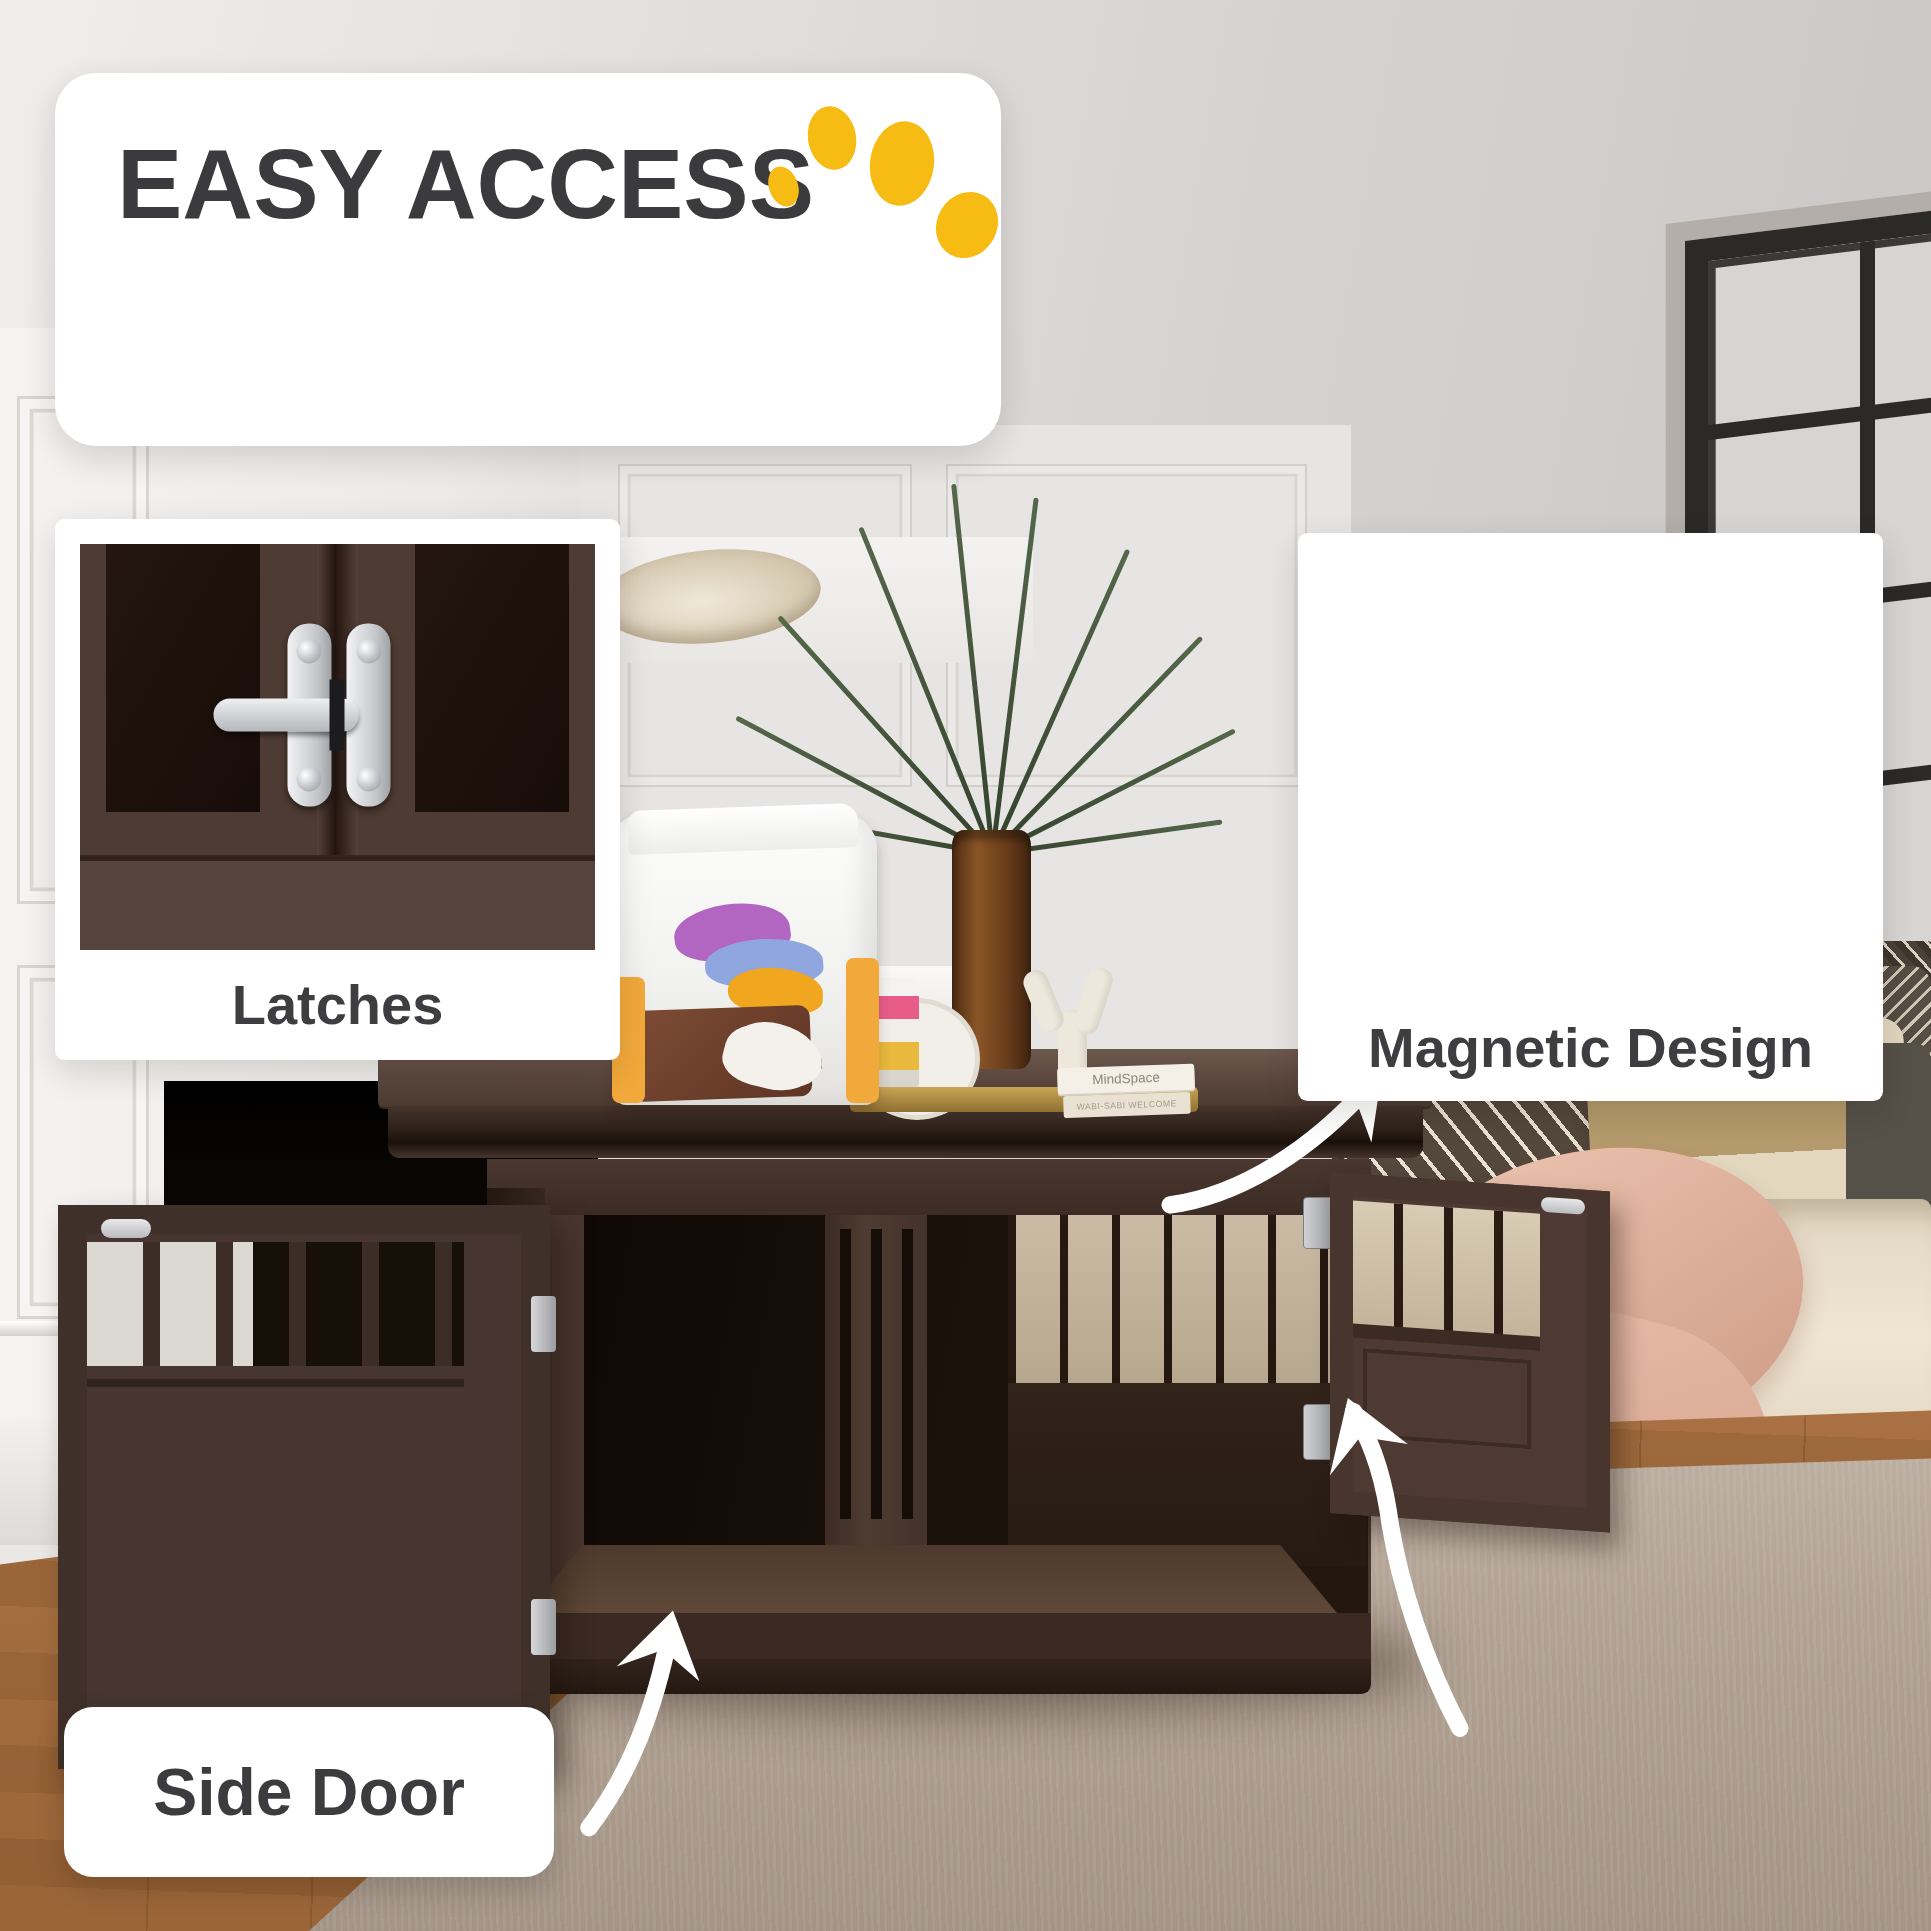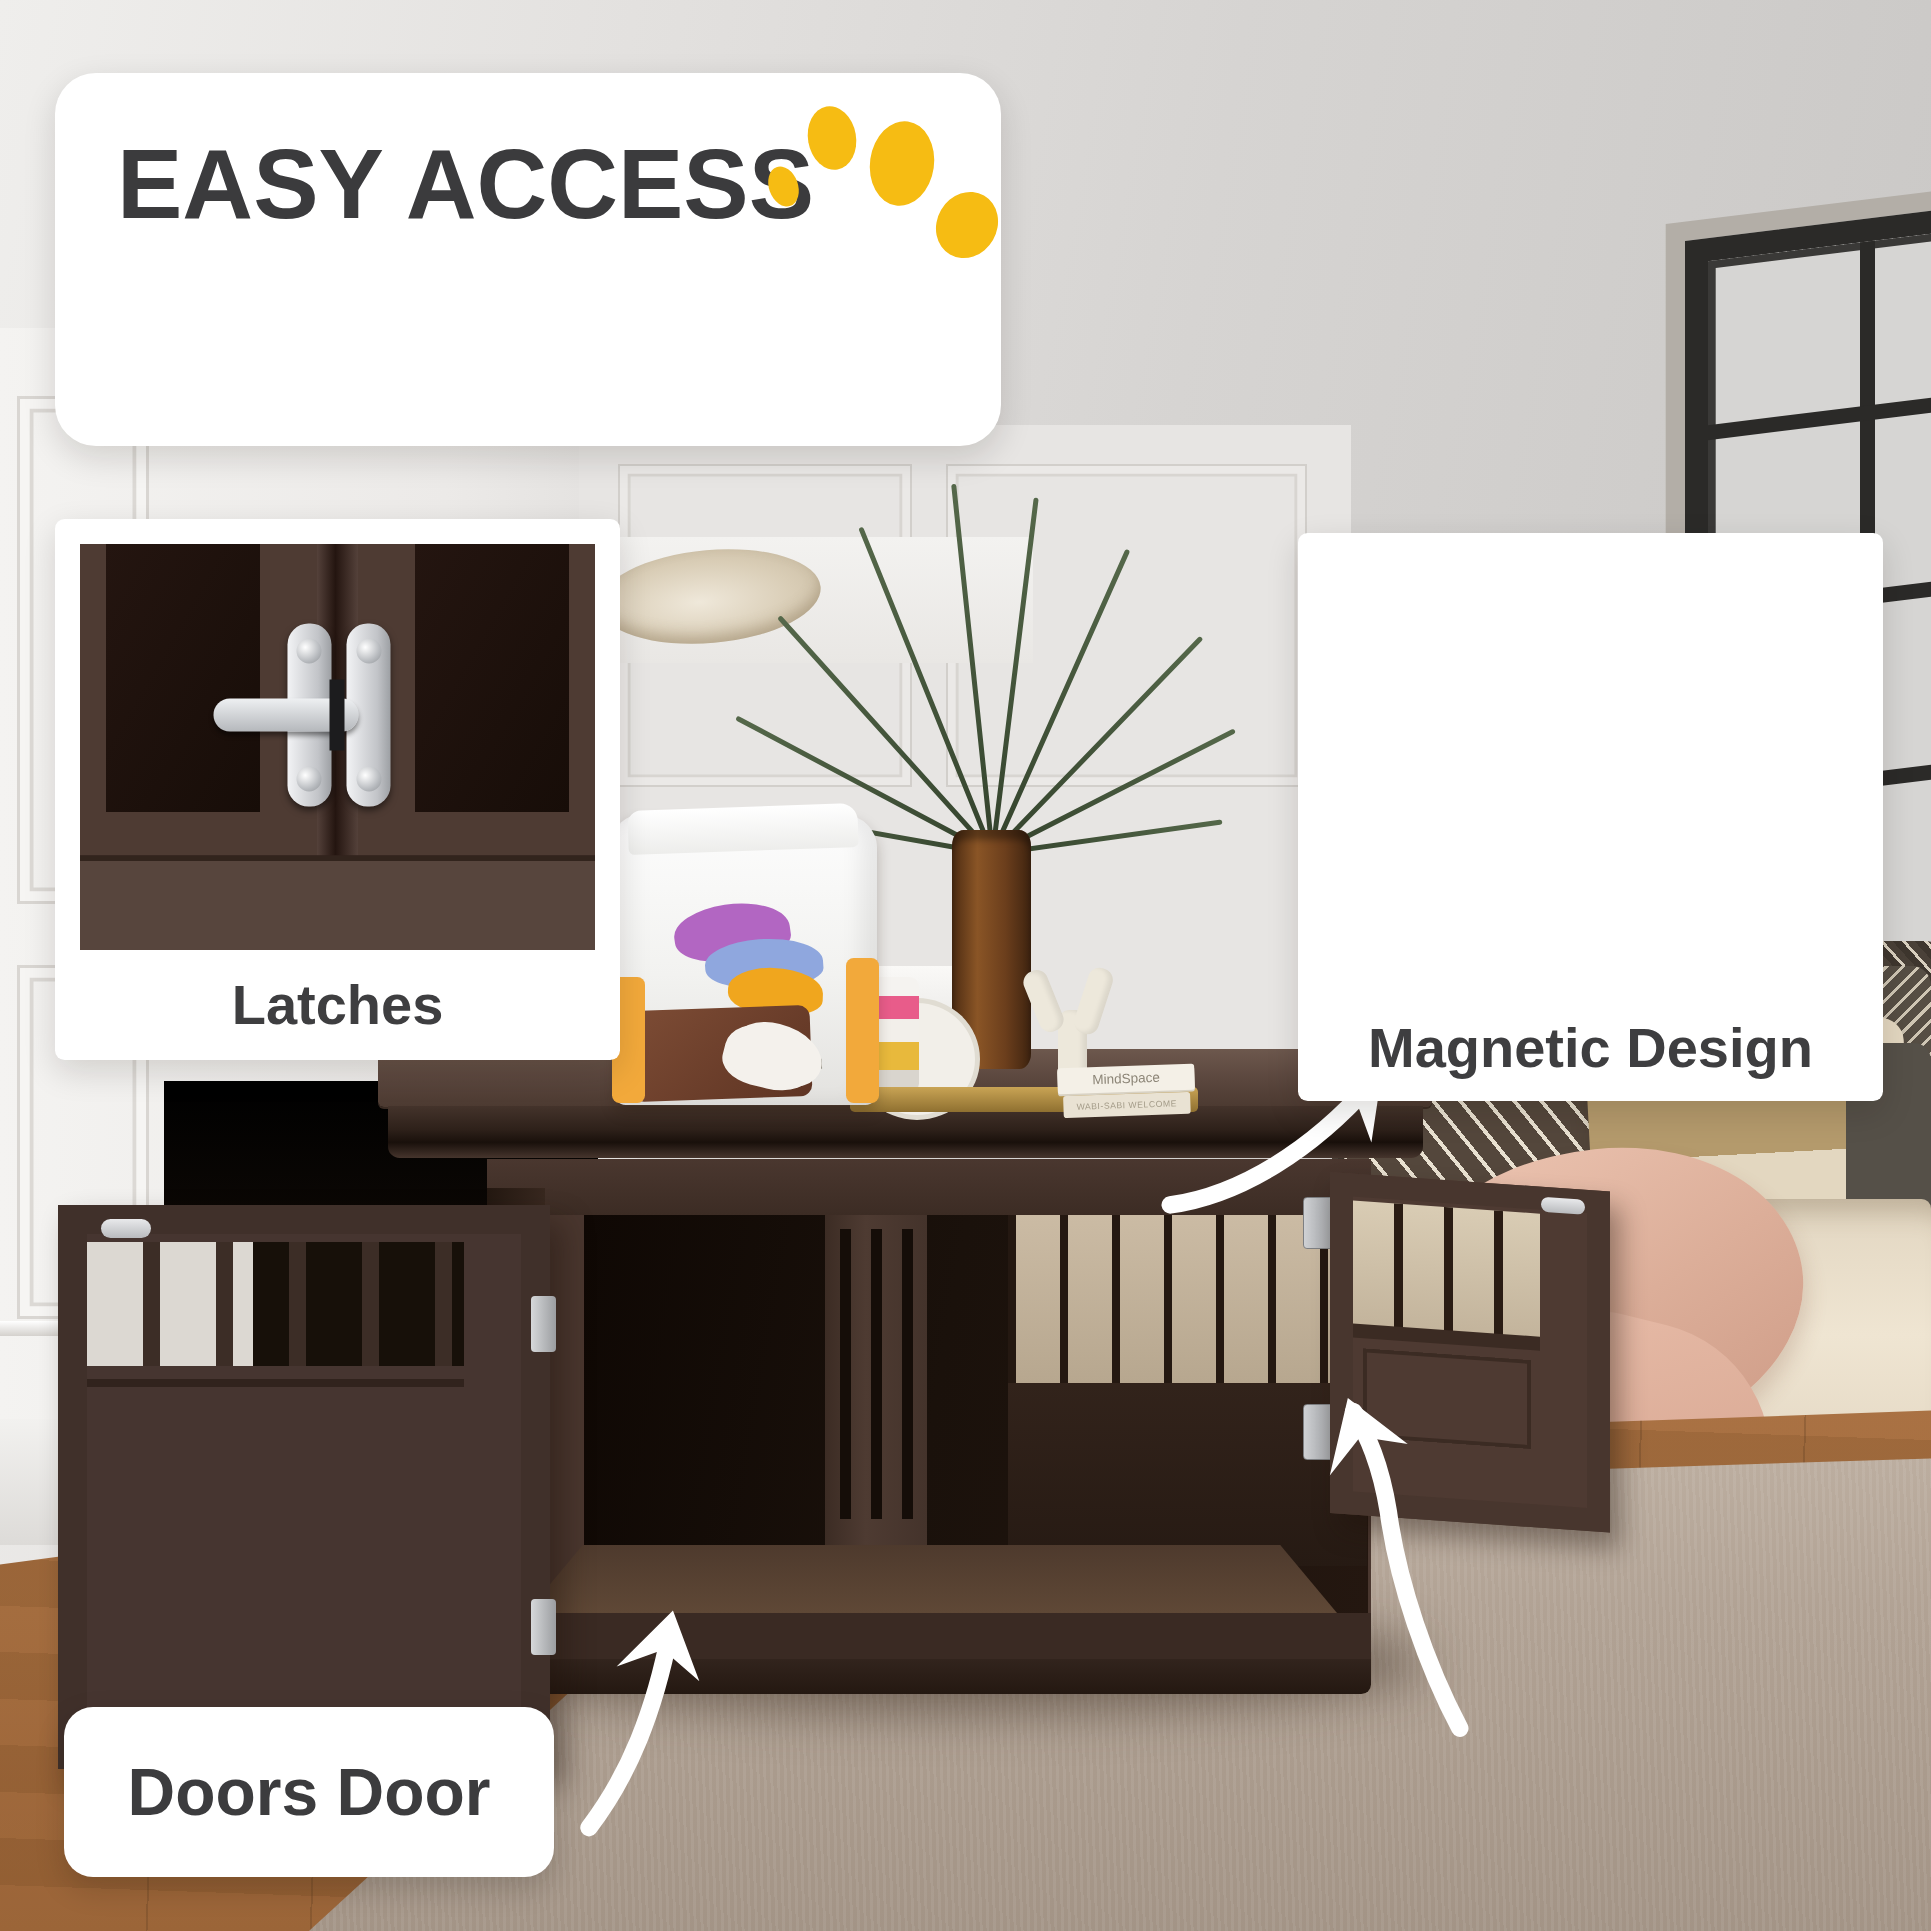--- a/index.html
+++ b/index.html
@@ -308,16 +308,16 @@
         <div class="tab"></div>
       </div>
     </div>
     <div class="card-label">Latches</div>
   </div>
 
   <div class="abs card" id="magnetic-card">
     <div class="card-label">Magnetic Design</div>
   </div>
 
-  <div class="abs pill" id="pill-side">Doors Door</div>
+  <div class="abs pill" id="pill-side">Side Door</div>
 
 </div>
 
 
 </body></html>

